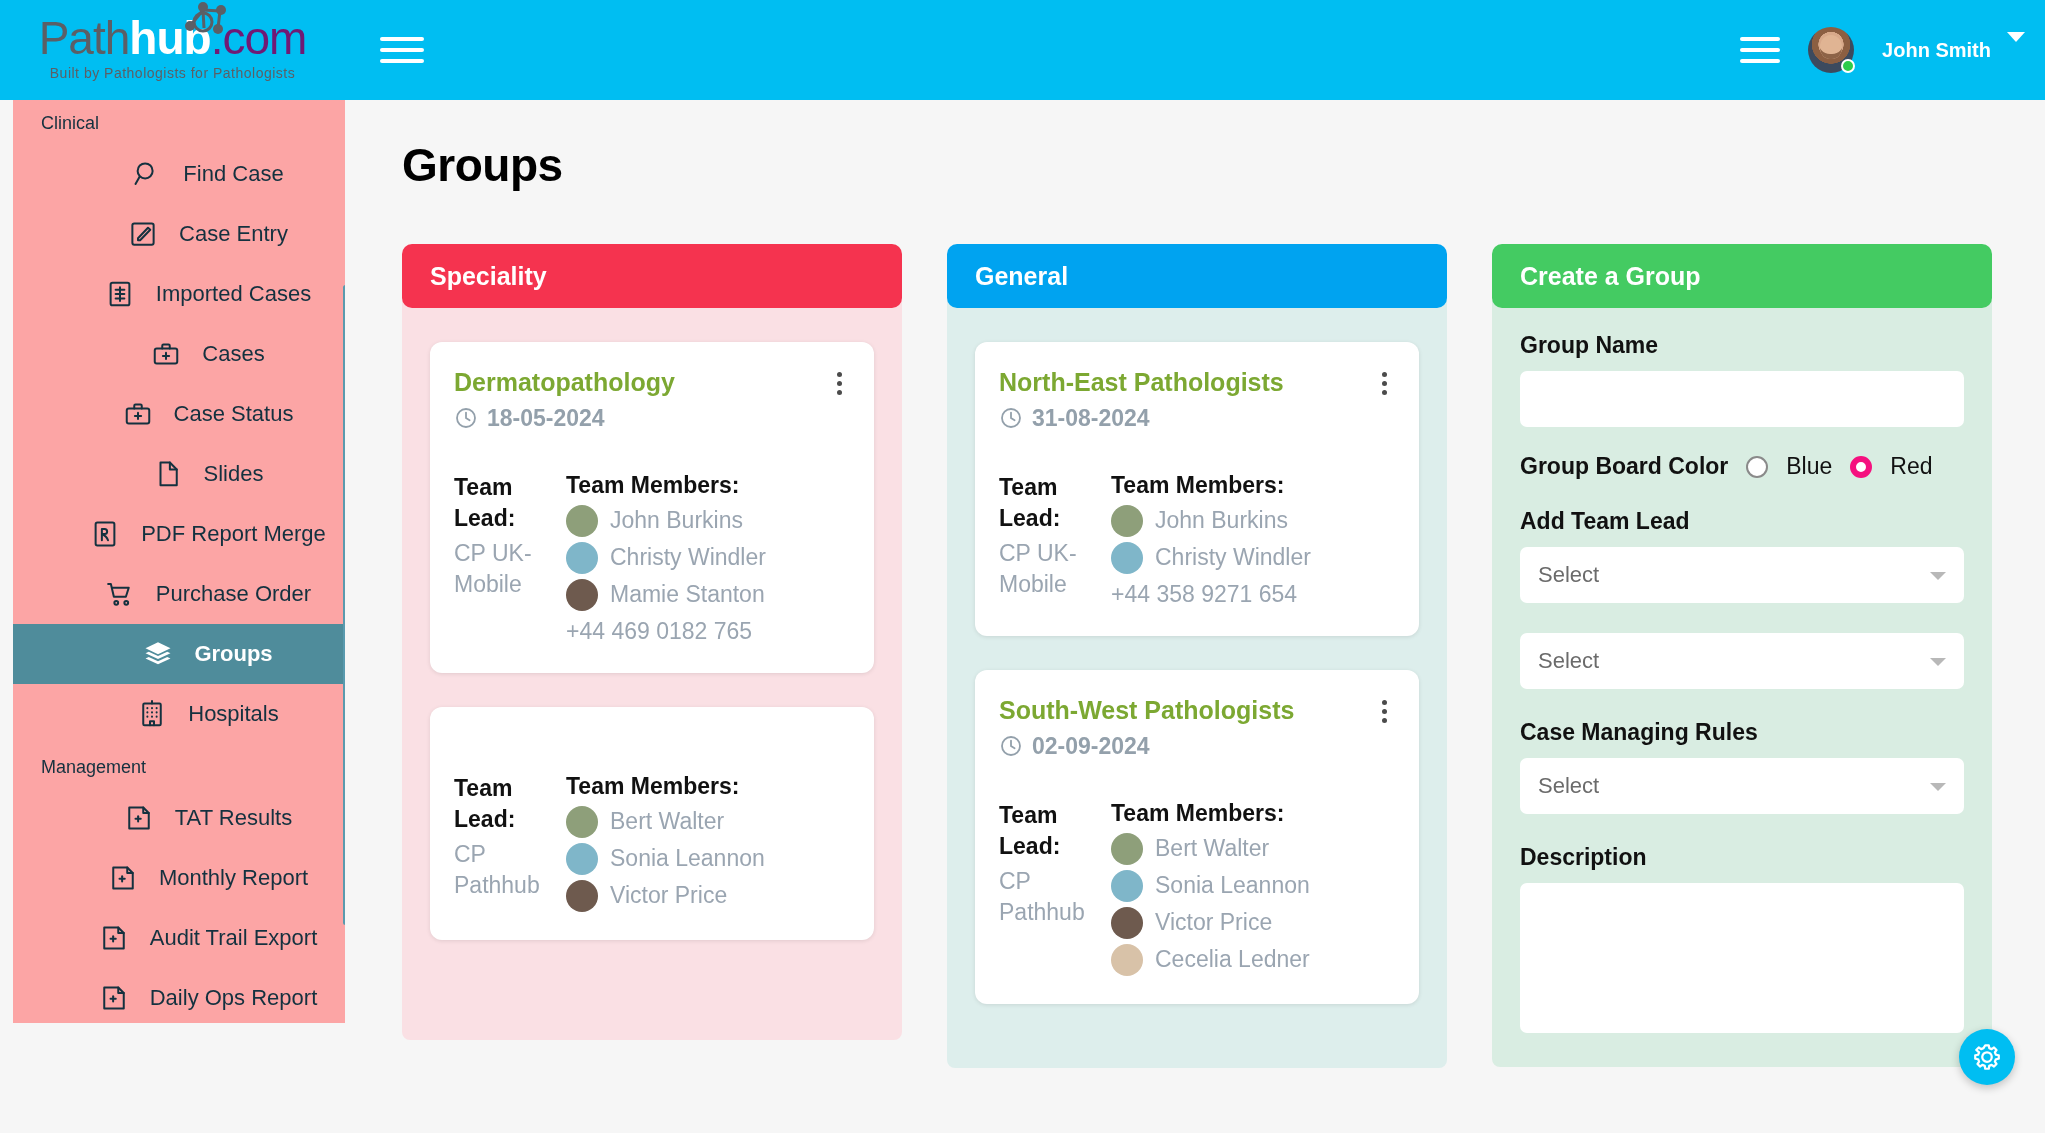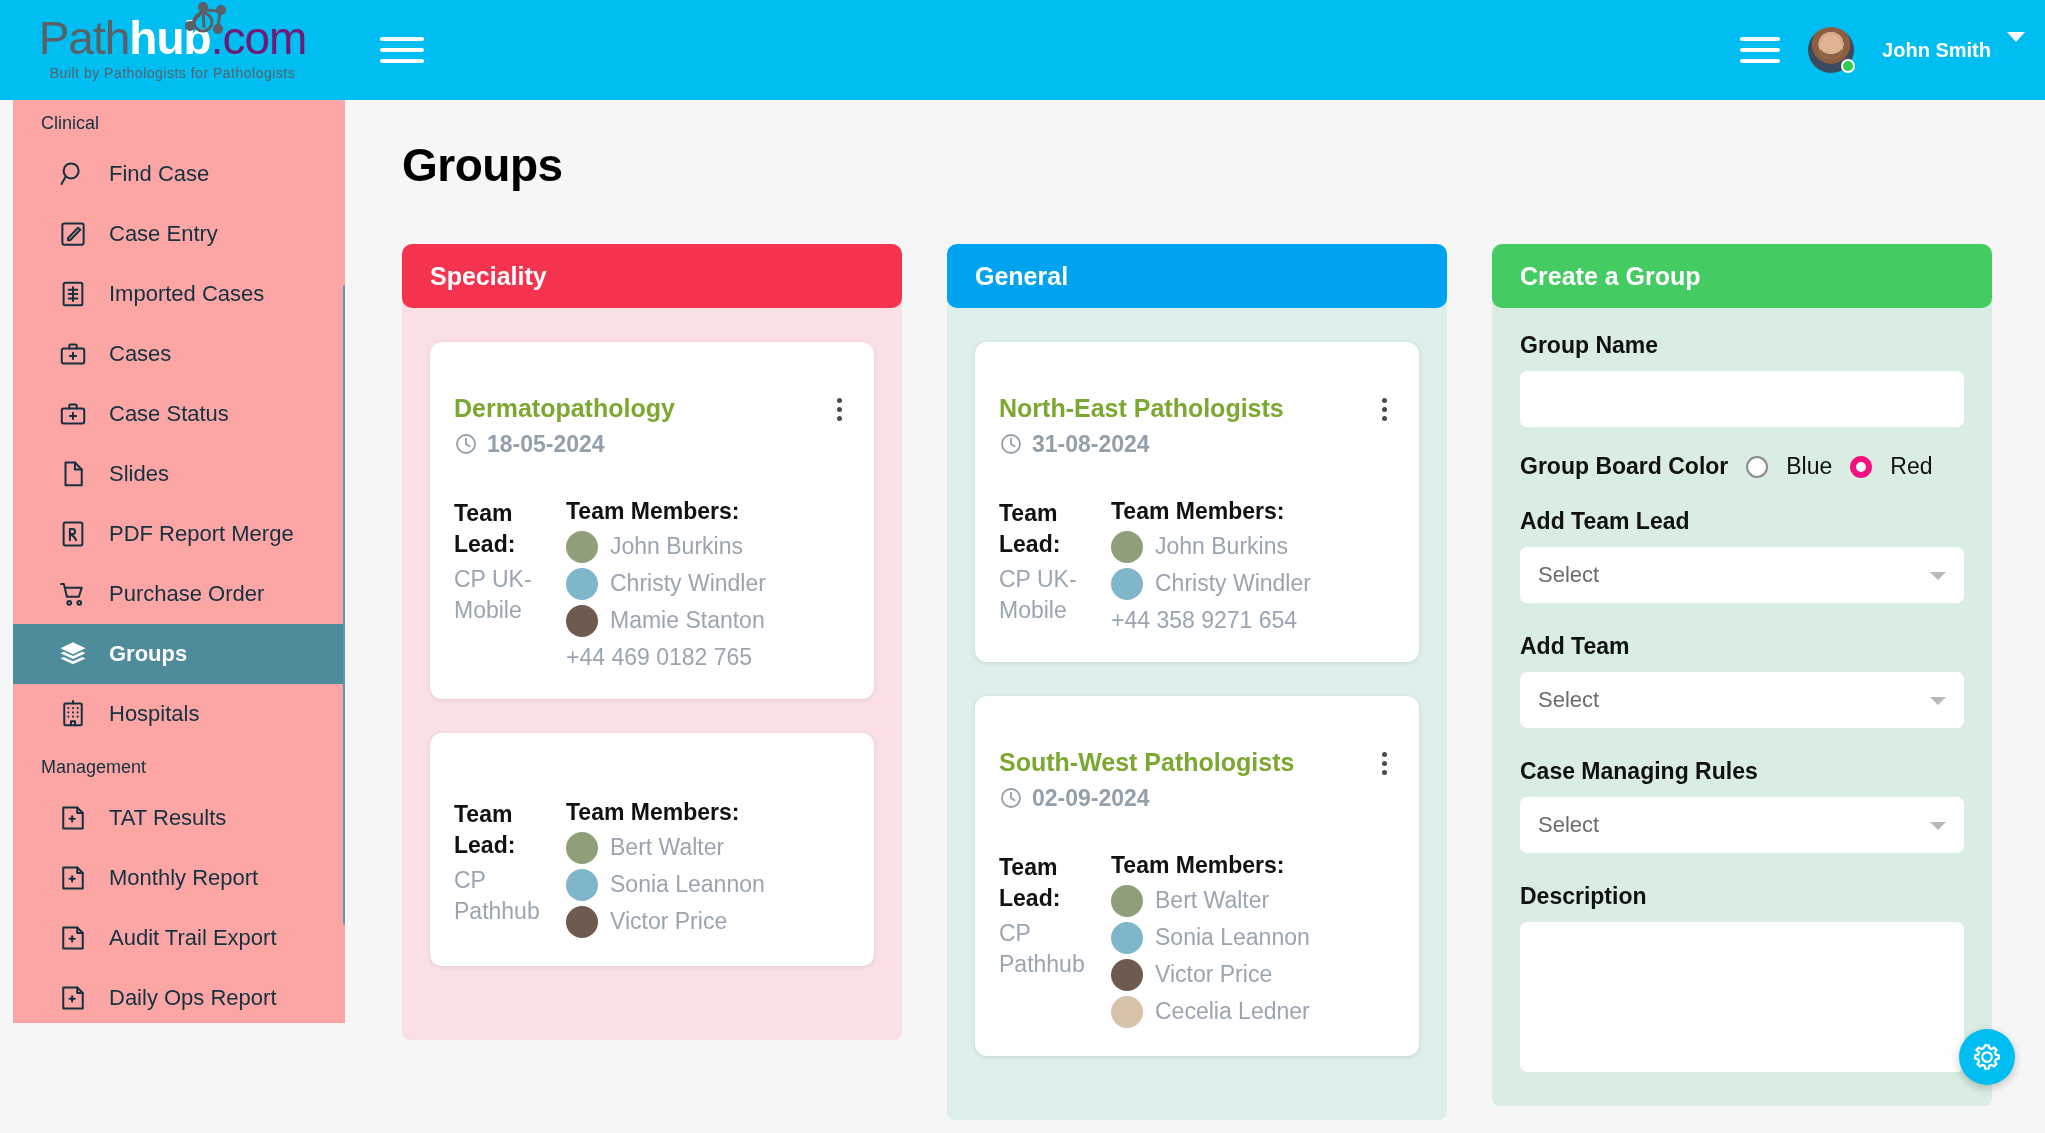--- a/index.html
+++ b/index.html
@@ -84,21 +84,21 @@
     width: 345px; height: 923px;
     background: #fca5a5; overflow: hidden;
   }
   .nav-section {
     color: #14313f; font-size: 18px; font-weight: 400;
     padding: 13px 0 10px 28px;
   }
   .nav-item {
     display: flex; align-items: center; gap: 20px;
     height: 60px; padding-left: 44px;
-    color: #14313f; font-size: 22px; cursor: pointer;
+    color: #14313f; font-size: 22px; cursor: pointer; justify-content: center;
   }
   .nav-item.active { background: #4F8C9B; color: #ffffff; font-weight: 700; }
   .nav-icon { width: 32px; height: 32px; flex: 0 0 32px; display: flex; align-items: center; justify-content: center; }
   .nav-label { white-space: nowrap; }
   .sb-scroll {
     position: absolute; left: 330px; top: 185px;
     width: 5px; height: 640px; border-radius: 3px;
     background: #5a9aae; cursor: pointer;
   }
 
@@ -132,21 +132,21 @@
     min-height: 740px;
   }
 
   .gcard {
     background: #fff; border-radius: 12px;
     padding: 26px 24px 28px 24px;
     box-shadow: 0 1px 4px rgba(0,0,0,.10);
     margin-bottom: 34px;
     position: relative;
   }
-  .gcard-title-row { display: flex; align-items: flex-start; margin-top: 26px; }
+  .gcard-title-row { display: flex; align-items: flex-start; }
   .gcard-title {
     color: #7CA832; font-size: 25px; font-weight: 700;
     line-height: 1.15;
   }
   .gcard.inline .gcard-title-row { align-items: center; gap: 18px; }
   .gcard-date {
     display: flex; align-items: center; gap: 9px;
     color: #93a0ab; font-size: 23px; font-weight: 700;
     margin-top: 8px;
   }
@@ -612,21 +612,20 @@
           <div class="radio-label">Red</div>
         </div>
 
         <div class="f-label">Add Team Lead</div>
         <div class="f-select">
           <span>Select</span>
           <span class="f-caret"></span>
         </div>
         <div class="f-gap"></div>
 
-        <div class="f-label">Add Team</div>
         <div class="f-select">
           <span>Select</span>
           <span class="f-caret"></span>
         </div>
         <div class="f-gap"></div>
 
         <div class="f-label">Case Managing Rules</div>
         <div class="f-select">
           <span>Select</span>
           <span class="f-caret"></span>

